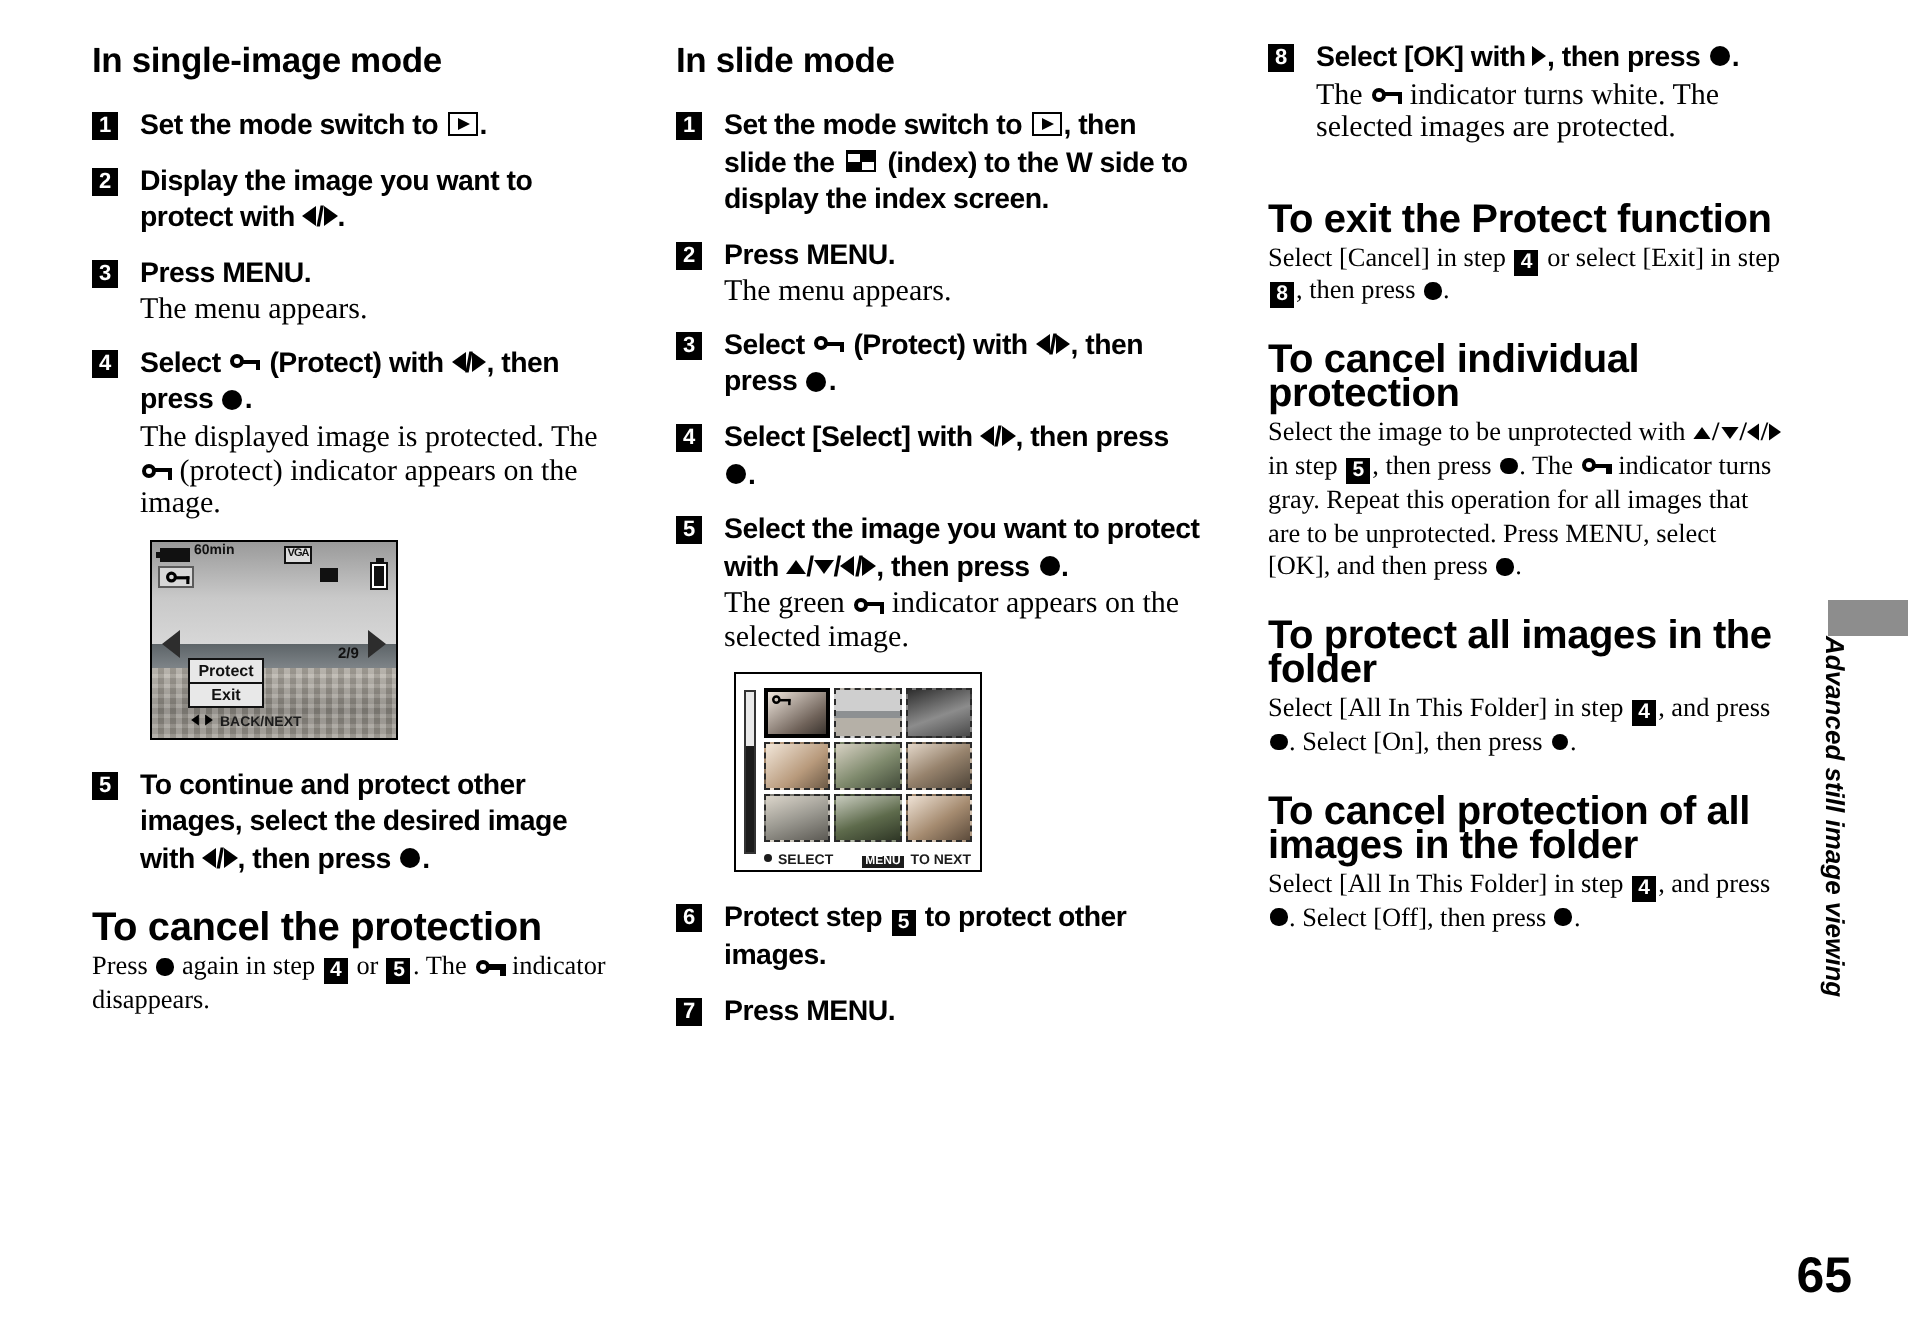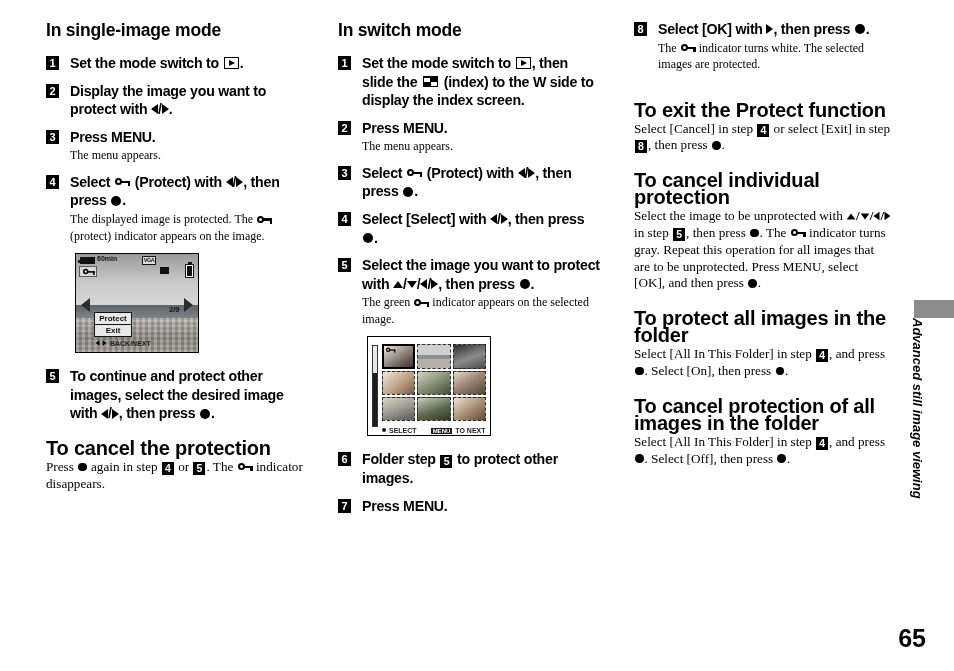--- a/index.html
+++ b/index.html
@@ -44,21 +44,21 @@
     vertical-align:middle;
   }
   .step-body{
     font-family:"Liberation Sans", sans-serif;
     font-weight:bold;font-size:14.2px;line-height:18.6px;
     letter-spacing:-0.25px;
   }
   .note{
     font-family:"Liberation Serif", serif;
     font-weight:normal;font-style:normal;
-    font-size:12px;line-height:16.5px;
+    font-size:15px;line-height:16.5px;
     letter-spacing:0;
     margin-top:1px;
   }
   .para{
     font-family:"Liberation Serif", serif;
     font-size:13.2px;line-height:16.8px;
     margin:0 0 10px 0;
   }
   .gap-s{height:8px;}
   .gap-m{height:14px;}
@@ -323,21 +323,21 @@
     </div>
 
     <div class="gap-s"></div>
 
     <div class="sub-head">To cancel the protection</div>
     <div class="para"><span>Press </span><span class="ic ic-dot"></span><span> again in step </span><span class="chip">4</span><span> or </span><span class="chip">5</span><span>. The </span><span class="ic ic-key"><i class="ring"></i><i class="shaft"></i><i class="tooth"></i></span><span> indicator disappears.</span></div>
   </div>
 
   <div class="col col2">
 
-    <div class="sec-head">In switch mode</div>
+    <div class="sec-head">In slide mode</div>
 
     <div class="step">
       <span class="step-num">1</span>
       <div class="step-body"><span>Set the mode switch to </span><span class="ic ic-play"></span><span>, then slide the </span><span class="ic ic-index"><i class="q q1"></i><i class="q q2"></i></span><span> (index) to the W side to display the index screen.</span></div>
     </div>
 
     <div class="step">
       <span class="step-num">2</span>
       <div class="step-body"><span>Press MENU.</span></div>
       <div class="note">The menu appears.</div>
@@ -378,21 +378,21 @@
         <div class="cell th8"></div>
         <div class="cell th9"></div>
       </div>
       <div class="idx-foot"><span class="dot"></span><span>SELECT</span><span class="mn">MENU</span><span>TO NEXT</span></div>
     </div>
 
     <div class="gap-m"></div>
 
     <div class="step">
       <span class="step-num">6</span>
-      <div class="step-body"><span>Folder step </span><span class="chip">5</span><span> to protect other images.</span></div>
+      <div class="step-body"><span>Protect step </span><span class="chip">5</span><span> to protect other images.</span></div>
     </div>
 
     <div class="step">
       <span class="step-num">7</span>
       <div class="step-body"><span>Press MENU.</span></div>
     </div>
   </div>
 
   <div class="col col3">
 

